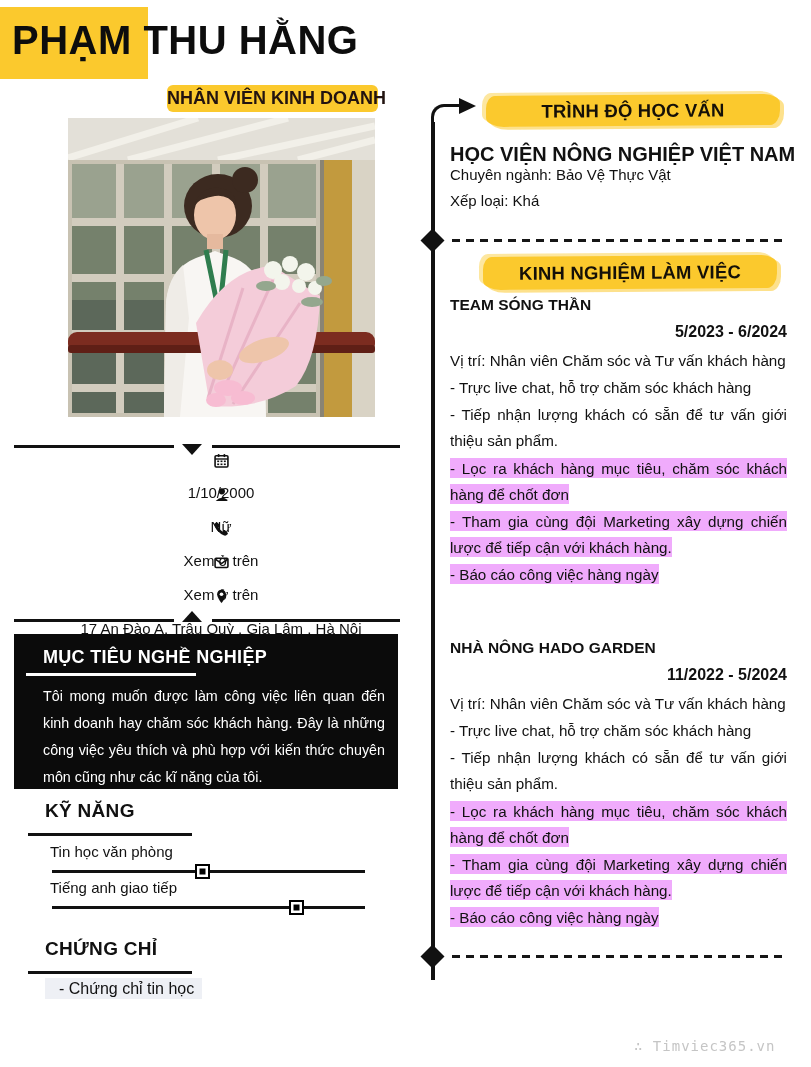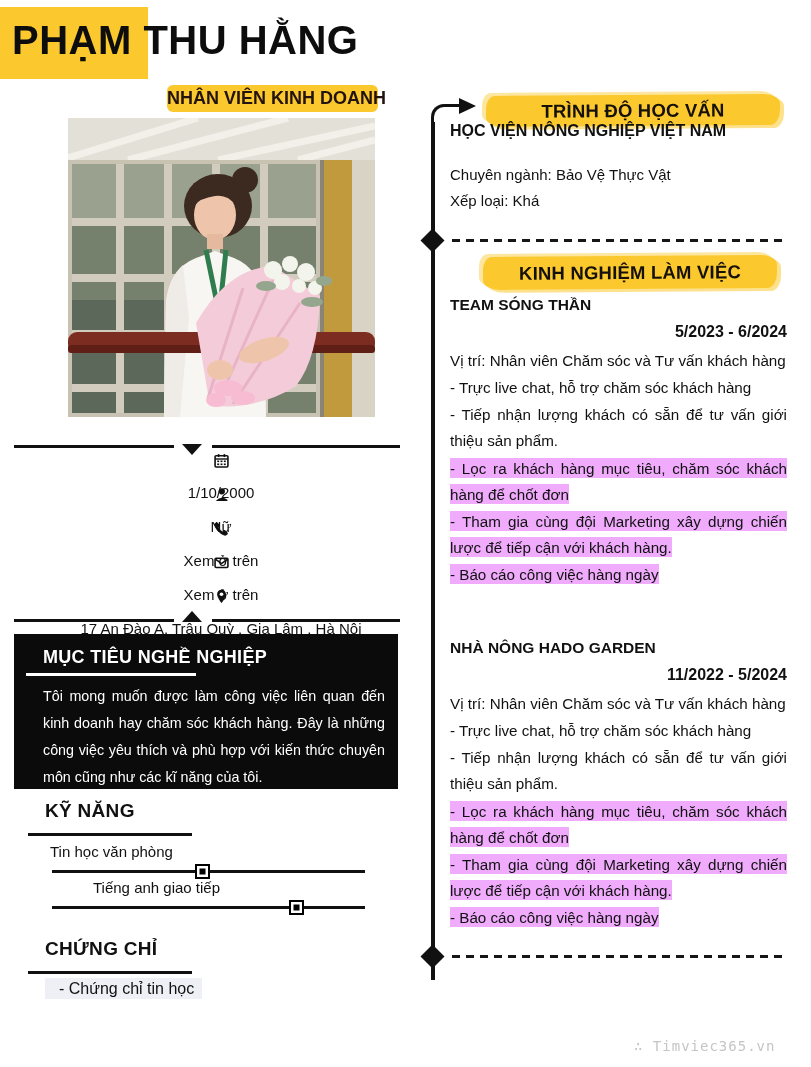--- a/index.html
+++ b/index.html
@@ -70,21 +70,21 @@
   
   .brush {
     position: absolute; background: #FBC92D; display: flex; align-items: center; justify-content: center;
     font-size: 18.5px; font-weight: bold; color: #151008; white-space: nowrap;
     border-radius: 9px 16px 10px 18px / 13px 9px 15px 9px;
     box-shadow: 4px 3px 0 0 rgba(251, 201, 45, .55), -4px -3px 0 0 rgba(251, 201, 45, .45);
     transform: rotate(-.4deg); letter-spacing: .2px;
   }
   .edu-title { left: 486px; top: 95px; width: 294px; height: 31px; }
   .exp-title { left: 483px; top: 256px; width: 294px; height: 33px; }
-  .school { position: absolute; left: 450px; top: 122px; margin: 0; font-size: 16px; font-weight: bold; }
+  .school { position: absolute; left: 450px; top: 143px; margin: 0; font-size: 20px; font-weight: bold; }
   .edu-line { position: absolute; left: 450px; font-size: 15px; }
   .exp-body { position: absolute; left: 450px; top: 296px; width: 337px; }
   .company { font-size: 15.5px; font-weight: bold; margin: 0; }
   .company.second { margin-top: 52px; }
   .period { font-size: 16px; font-weight: bold; text-align: right; margin: 9px 0 7px 0; }
   .jobp { font-size: 15.2px; line-height: 26px; margin: 0 0 1px 0; }
   .jobp.justify { text-align: justify; }
   .hl { background: #f0abfc; padding: 1.5px 0; }
   
   .watermark { position: absolute; left: 634px; top: 1038px; font-family: "DejaVu Sans Mono", monospace;
@@ -219,21 +219,21 @@
     <p class="obj-body">Tôi mong muốn được làm công việc liên quan đến kinh doanh hay chăm sóc khách hàng. Đây là những công việc yêu thích và phù hợp với kiến thức chuyên môn cũng như các kĩ năng của tôi.</p>
   </div>
 
   <h2 class="lhead" style="top:800px;">KỸ NĂNG</h2>
   <div class="hrule" style="top:833px;"></div>
   <div class="skill-label" style="top:843px;">Tin học văn phòng</div>
   <div class="slider" style="top:864px;">
     <div class="track"></div>
     <div class="knob" style="left: calc(48% - 7.5px);"></div>
   </div>
-  <div class="skill-label" style="top:879px;margin-left:43px;">Tiếng anh giao tiếp</div>
+  <div class="skill-label" style="top:879px;">Tiếng anh giao tiếp</div>
   <div class="slider" style="top:900px;">
     <div class="track"></div>
     <div class="knob" style="left: calc(78% - 7.5px);"></div>
   </div>
 
   <h2 class="lhead" style="top:938px;">CHỨNG CHỈ</h2>
   <div class="hrule" style="top:971px;"></div>
   <div class="cert-item" style="top:980px;"><span>- Chứng chỉ tin học</span></div>
 
   <div class="corner"></div>

